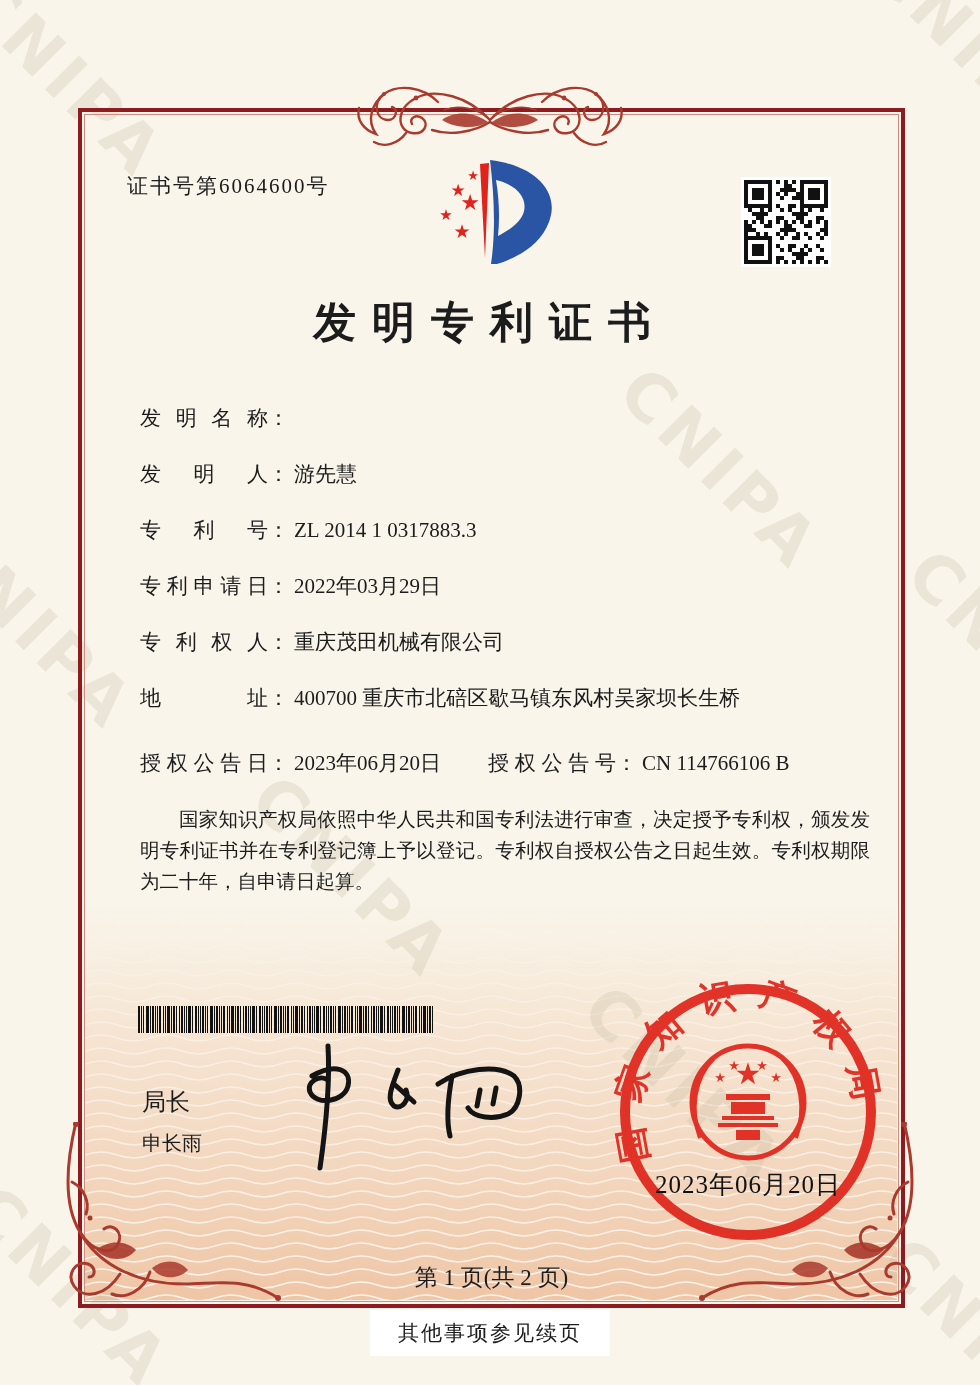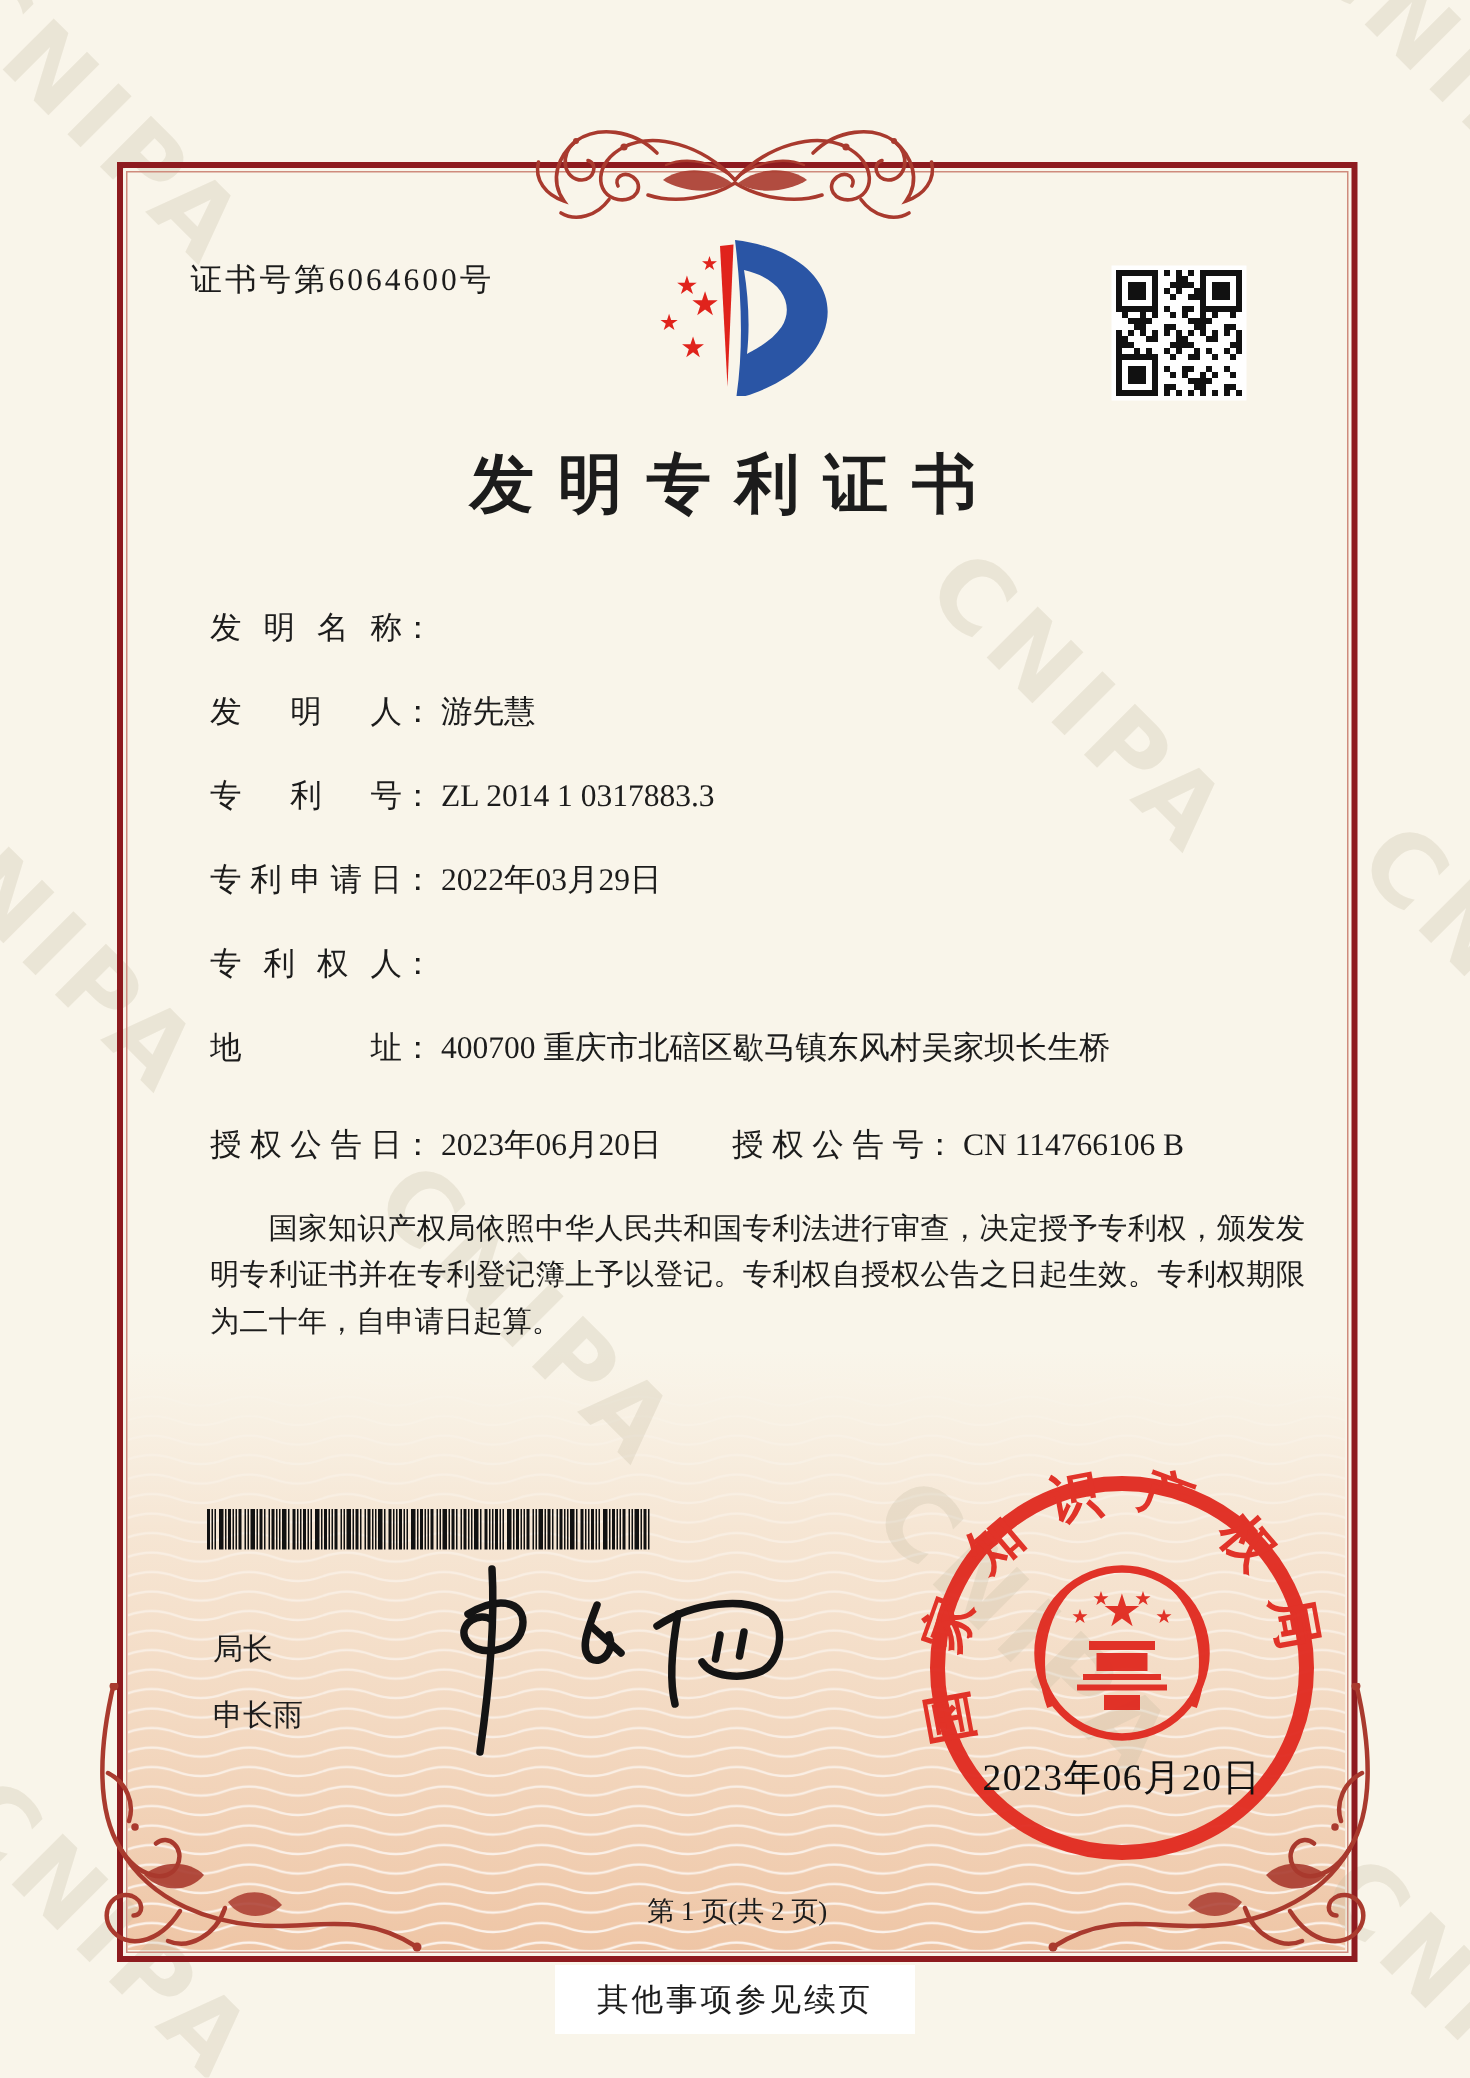--- a/index.html
+++ b/index.html
@@ -52,31 +52,31 @@
 
   
   #paras{left:140px;top:804px;width:730px;z-index:5;font-size:19.5px;line-height:31px;text-align:justify;}
   #paras p{margin:0 0 9px 0;text-indent:2em;}
 
   
   #barcode{left:138px;top:1006px;width:302px;height:27px;z-index:5;font-size:0;white-space:nowrap;}
   #barcode i{display:inline-block;height:27px;background:#111;}
 
   
-  #director-title{left:142px;top:1086px;font-size:20px;z-index:5;font-family:"Liberation Sans","DejaVu Sans",sans-serif;}
+  #director-title{left:142px;top:1086px;font-size:24px;z-index:5;font-family:"Liberation Sans","DejaVu Sans",sans-serif;}
   #director-name{left:142px;top:1130px;font-size:20px;z-index:5;font-family:"Liberation Sans","DejaVu Sans",sans-serif;}
   #signature{left:262px;top:1040px;width:280px;height:140px;z-index:5;}
 
   
   #seal{left:614px;top:978px;width:268px;height:268px;z-index:6;}
   #seal-date{left:614px;top:1168px;width:268px;text-align:center;font-size:25px;z-index:7;
              letter-spacing:1px;color:#111;}
 
   
-  #page-info{left:78px;top:1262px;width:827px;text-align:center;font-size:18px;z-index:5;}
+  #page-info{left:78px;top:1262px;width:827px;text-align:center;font-size:23px;z-index:5;}
   #footer-note{left:50%;transform:translateX(-50%);top:1310px;background:#fff;
                padding:9px 28px;font-size:21px;letter-spacing:2px;z-index:5;}
 </style>
 </head>
 <body>
 
 <span class="wm" style="left:-62px;top:38px">CNIPA</span>
 <span class="wm" style="left:846px;top:8px">CNIPA</span>
 <span class="wm" style="left:594px;top:430px">CNIPA</span>
 <span class="wm" style="left:-92px;top:590px">CNIPA</span>
@@ -671,20 +671,21 @@
   <div class="field-row">
     <span class="f-label">
         <span class="chars">
           <span>专</span>
           <span>利</span>
           <span>权</span>
           <span>人</span>
         </span>
         <span class="colon">：</span>
       </span>
+    <span class="f-value">重庆茂田机械有限公司</span>
   </div>
 
   <div class="field-row">
     <span class="f-label">
         <span class="chars">
           <span>地</span>
           <span>址</span>
         </span>
         <span class="colon">：</span>
       </span>

